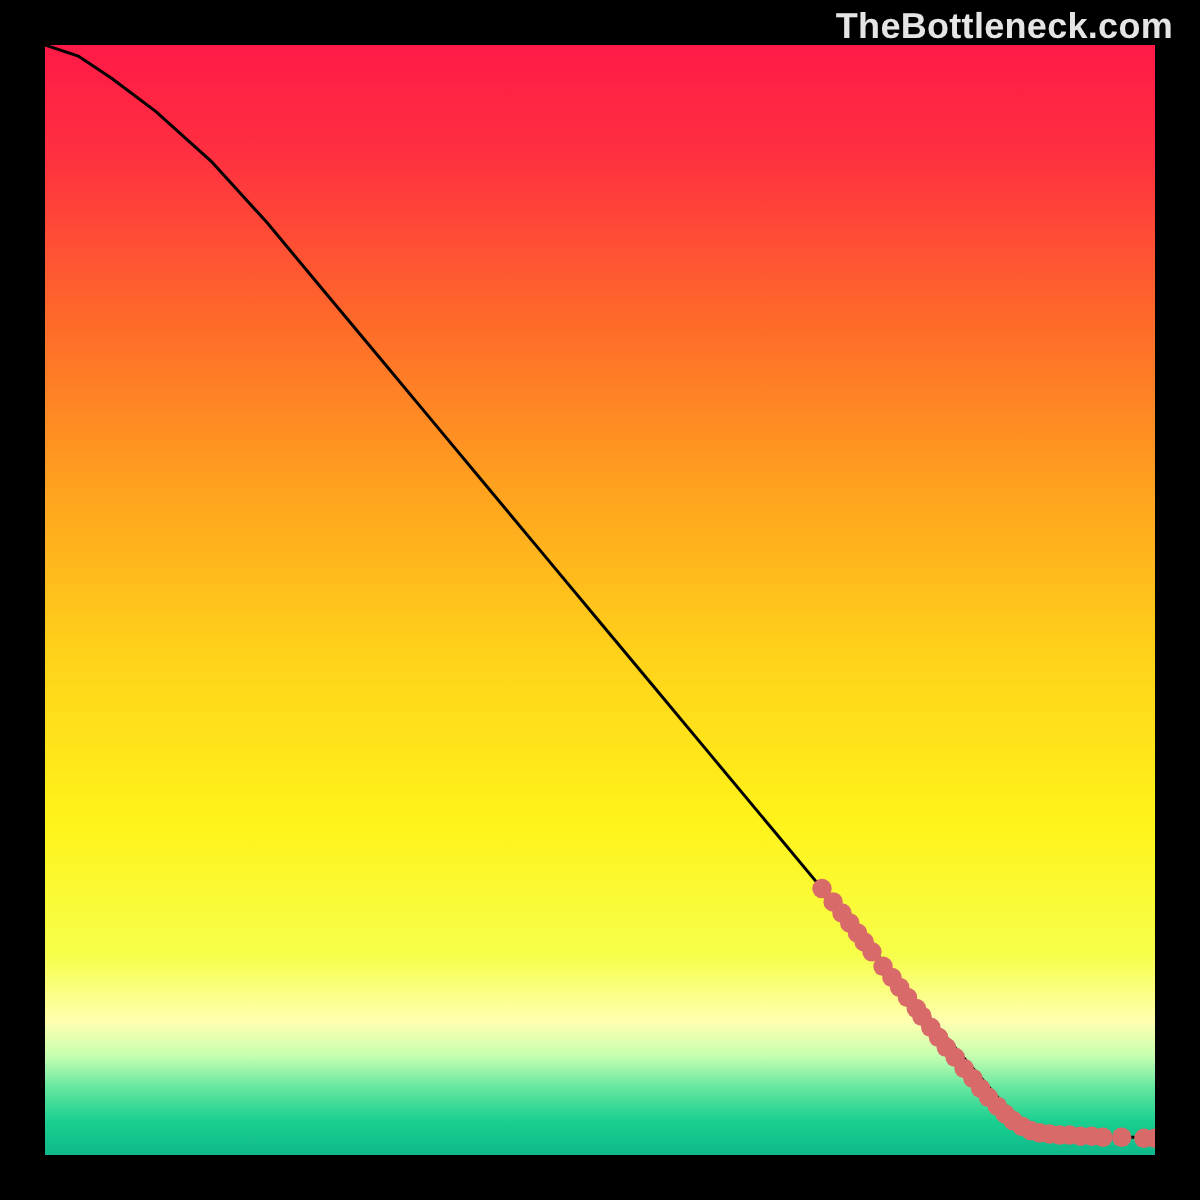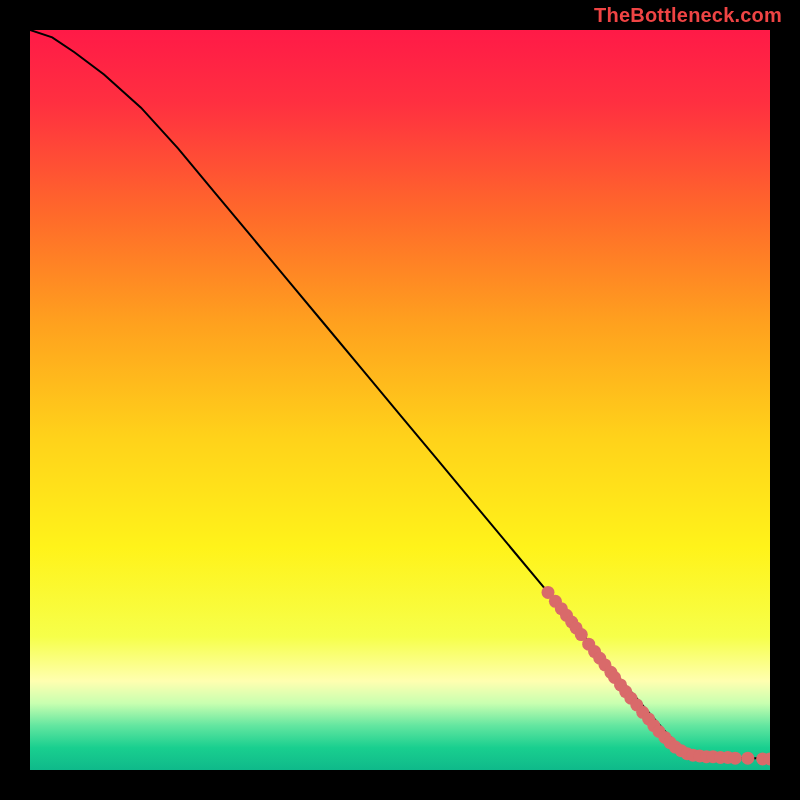--- a/index.html
+++ b/index.html
@@ -14,22 +14,22 @@
   .stage {
     position: relative;
     width: 800px;
     height: 800px;
     background: #000;
   }
   .watermark {
     position: absolute;
     top: 4px;
     right: 18px;
-    color: #ef4444;
-    font-size: 20px;
+    color: #e5e5e5;
+    font-size: 24px;
     font-weight: 600;
     letter-spacing: 0.2px;
     user-select: none;
     pointer-events: none;
   }
   .plot-frame {
     position: absolute;
     left: 30px;
     top: 30px;
     width: 740px;

